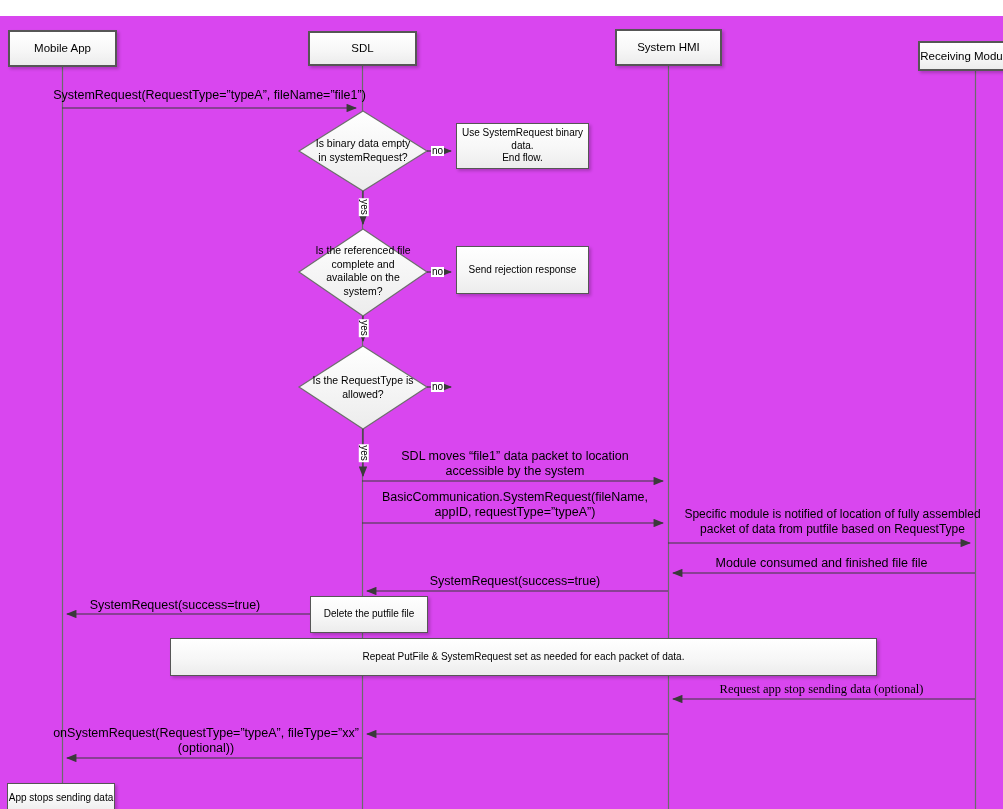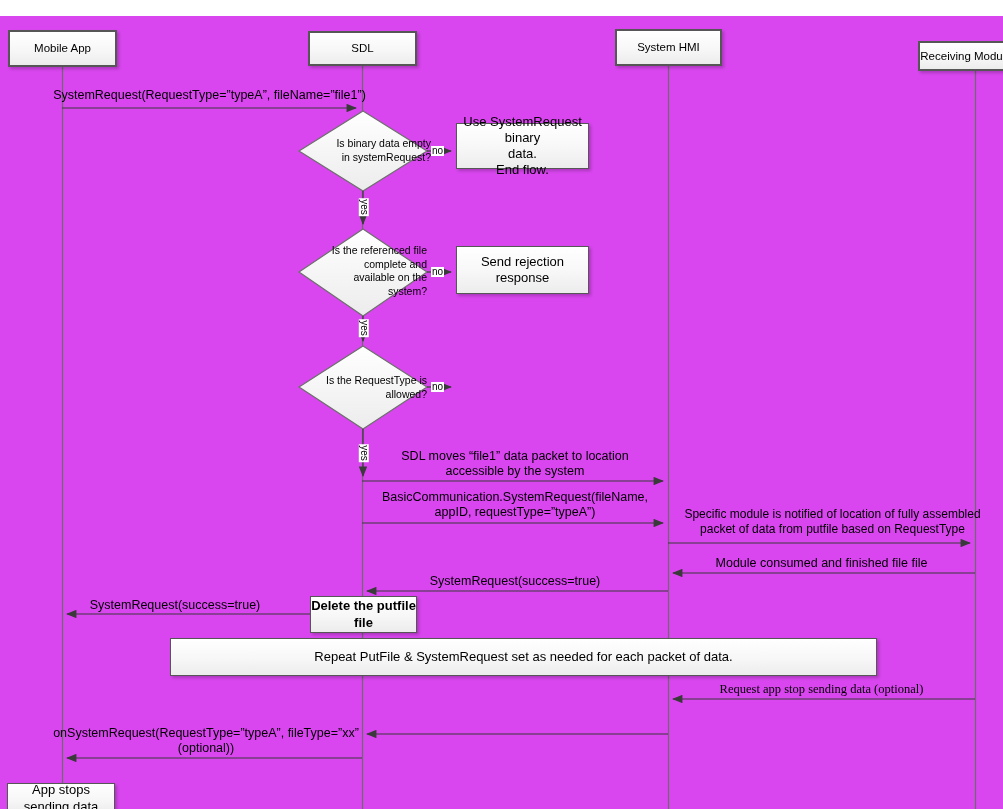--- a/index.html
+++ b/index.html
@@ -7,33 +7,33 @@
     position:relative;width:1003px;height:809px;background:#d946ef;
     font-family:"Liberation Sans",sans-serif;color:#000;overflow:hidden;margin-top:16px;
   }
   #wires{position:absolute;left:0;top:0;}
   .node{
     position:absolute;display:flex;align-items:center;justify-content:center;
     text-align:center;background:linear-gradient(180deg,#ffffff 0%,#f7f7f7 55%,#ececec 100%);
     border:2px solid #565656;box-shadow:2px 2px 3px rgba(0,0,0,.22);
     font-size:11.5px;box-sizing:border-box;white-space:pre-line;line-height:1.25;
   }
-  .node.thin{border-width:1.5px;font-size:13px;}
+  .node.thin{border-width:1.5px;font-size:10px;}
   .head-mobile{left:8px;top:14px;width:109px;height:37px;}
   .head-sdl{left:308px;top:15px;width:109px;height:35px;}
   .head-hmi{left:615px;top:13px;width:107px;height:37px;}
   .head-receiving{left:918px;top:25px;width:96px;height:30px;}
   .box-use{left:456px;top:107px;width:133px;height:46px;}
   .box-reject{left:456px;top:230px;width:133px;height:48px;}
   .box-disallow{left:456px;top:348px;width:133px;height:46px;}
-  .box-delete{left:310px;top:580px;width:107px;height:37px;font-weight:bold;}
+  .box-delete{left:310px;top:580px;width:118px;height:37px;}
   .box-repeat{left:170px;top:622px;width:707px;height:38px;font-size:11.5px;}
   .box-appstop{left:7px;top:767px;width:108px;height:31px;}
   .dtext{
-    position:absolute;text-align:right;font-size:10.5px;line-height:1.3;
+    position:absolute;text-align:center;font-size:10.5px;line-height:1.3;
     white-space:pre-line;
   }
   .d1q{left:295px;top:121px;width:136px;}
   .d2q{left:299px;top:228px;width:128px;}
   .d3q{left:299px;top:358px;width:128px;}
   .msg{
     position:absolute;text-align:center;font-size:12.5px;line-height:1.22;
     white-space:pre;
   }
   .m1{left:42px;top:72px;width:335px;}

